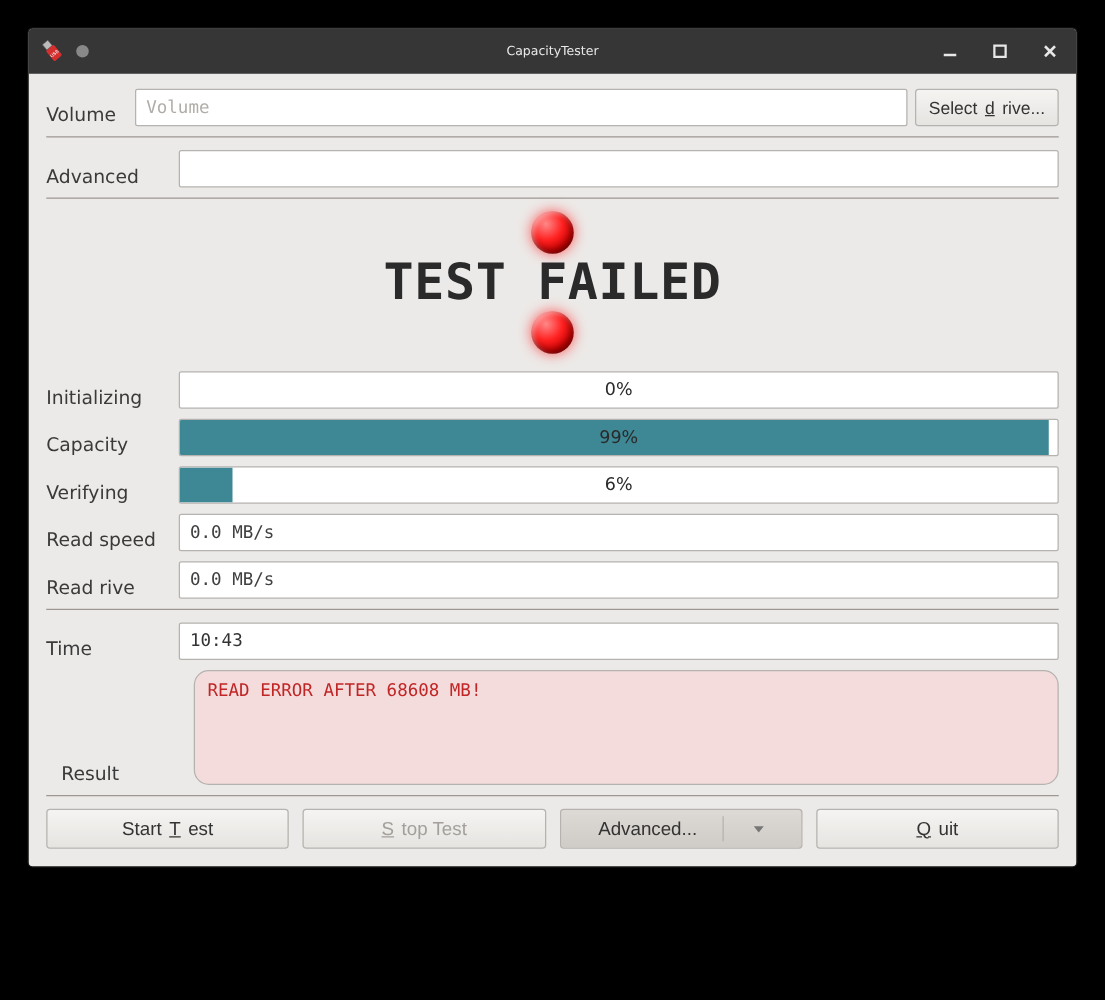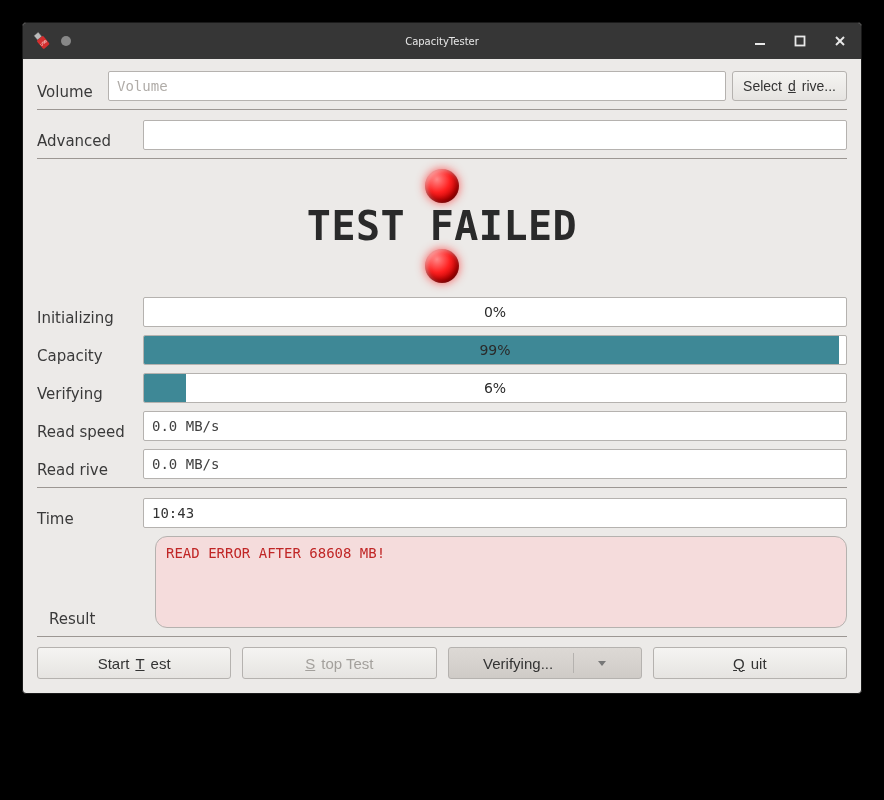--- a/index.html
+++ b/index.html
@@ -313,21 +313,21 @@
         <div class="result-box">READ ERROR AFTER 68608 MB!</div>
       </div>
     </div>
 
     <div class="separator"></div>
 
     <div class="button-bar">
       <button class="btn">Start <span class="mnemonic">T</span>est</button>
       <button class="btn disabled"><span class="mnemonic">S</span>top Test</button>
       <button class="btn active-style">
-        <span>Verifying...</span>
+        <span>Advanced...</span>
         <span class="dropdown-sep"></span>
         <span class="dropdown-arrow"></span>
       </button>
       <button class="btn"><span class="mnemonic">Q</span>uit</button>
     </div>
 
   </div>
 </div>
 
 </body></html>

